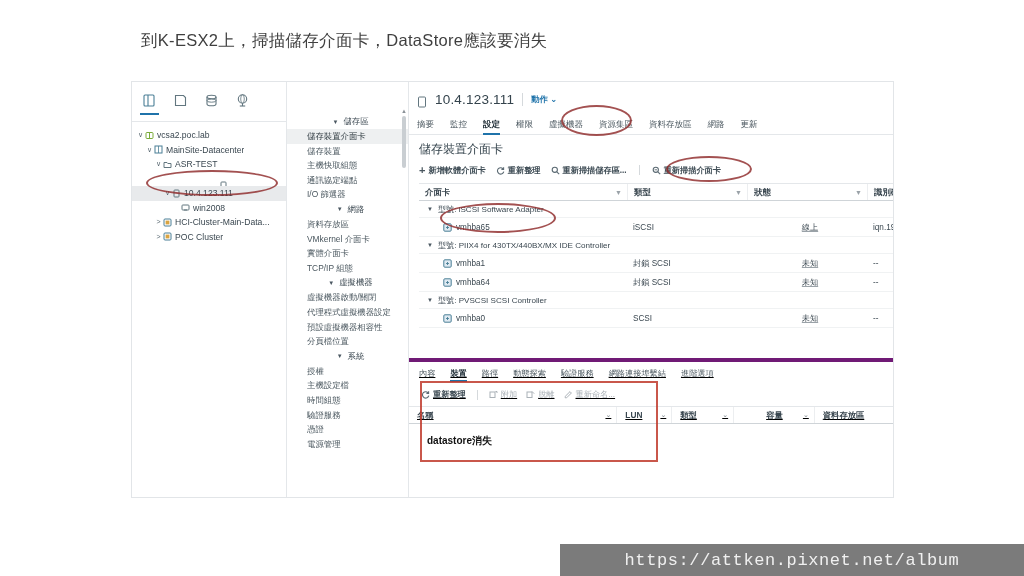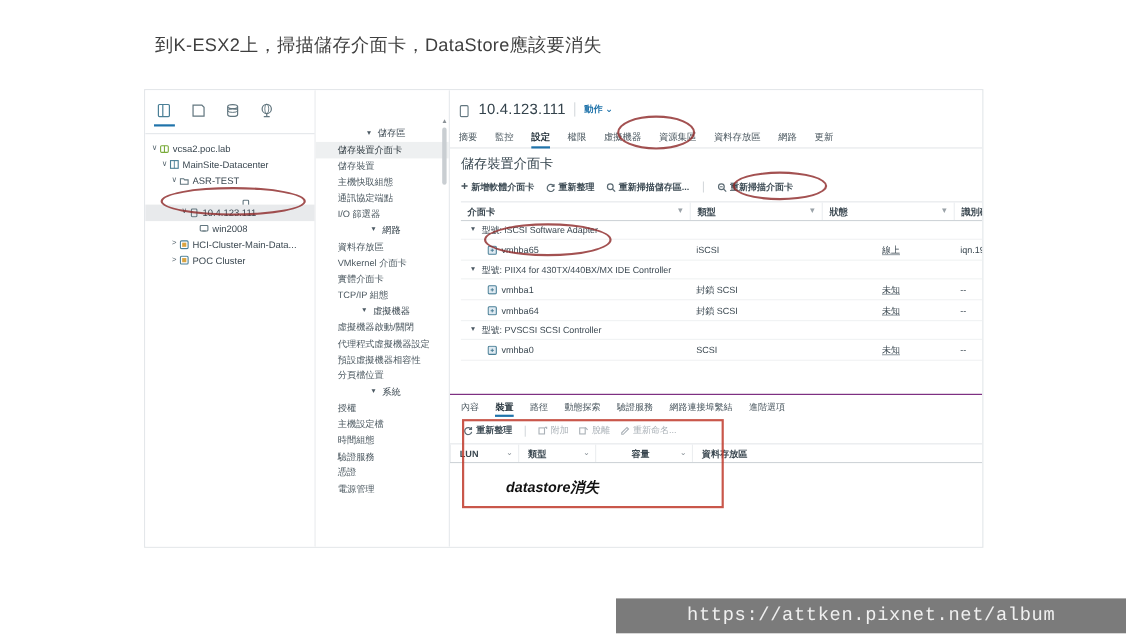--- a/index.html
+++ b/index.html
@@ -91,40 +91,40 @@
   .row{display:flex;align-items:center;height:18px;font-size:8.2px;color:#3a4750;border-bottom:1px solid #f0f2f3;}
   .cell{box-sizing:border-box;padding-left:6px;display:flex;align-items:center;}
   .cell.c1{width:208px;padding-left:24px;gap:4px;}
   .cell.c2{width:120px;}
   .cell.c3{width:120px;justify-content:center;}
   .cell.c4{width:150px;overflow:hidden;white-space:nowrap;}
   .ad-ico{width:9px;height:9px;flex:0 0 9px;}
   .underline{text-decoration:underline;text-decoration-color:#9aa2a8;}
 
   
-  .detail{position:absolute;left:0;right:0;top:276px;border-top:1px solid #701a75;background:#fff;}
+  .detail{position:absolute;left:0;right:0;top:276px;border-top:4px solid #701a75;background:#fff;text-decoration:underline;}
   .dtabs{display:flex;gap:15px;font-size:8.2px;color:#4a575f;padding:4px 0 0 10px;height:16px;align-items:flex-end;position:relative;}
   .dtab{position:relative;padding-bottom:3px;white-space:nowrap;}
   .dtab.active{color:#23313a;font-weight:bold;}
   .dtab.active:after{content:"";position:absolute;left:0;right:0;bottom:0;height:2px;background:#1f73aa;}
   .dtoolbar{display:flex;align-items:center;gap:9px;font-size:8.2px;height:15px;padding:5px 0 0 12px;}
   .dtb{display:flex;align-items:center;gap:3px;color:#3e4c55;font-weight:bold;white-space:nowrap;}
   .dtb.dim{color:#aab1b7;font-weight:normal;}
   .dthead{display:flex;height:16px;align-items:center;border-top:1px solid #e4e7ea;border-bottom:1px solid #cfd4d8;font-size:8.3px;font-weight:bold;color:#3a4750;margin-top:4px;}
   .dth{display:flex;align-items:center;box-sizing:border-box;padding-left:8px;border-left:1px solid #eceef0;height:16px;}
   .dth .cv{margin-left:auto;margin-right:5px;color:#8f979d;font-size:7px;}
   .dth.d1{width:238px;border-left:none;}
   .dth.d2{width:62px;}
   .dth.d3{width:70px;}
   .dth.d4{width:88px;padding-left:32px;}
   .dth.d5{width:90px;}
   .dbody{height:46px;position:relative;}
 
   .anno-text{
-    position:absolute;left:460px;top:434px;font-size:13px;font-weight:bold;color:#111;white-space:nowrap;font-style:italic;
+    position:absolute;left:427px;top:434px;font-size:10px;font-weight:bold;color:#111;white-space:nowrap;
   }
 
   
   .ell{position:absolute;border:2.5px solid #8f2b2b;border-radius:50%;opacity:.82;}
   .redbox{position:absolute;border:2.5px solid #c0392b;opacity:.85;}
 
   .watermark{
     position:absolute;left:560px;top:544px;width:464px;height:32px;background:#7b7b7b;
     display:flex;align-items:center;justify-content:center;
   }
@@ -495,20 +495,24 @@
           <div class="dtb dim">
             <span class="tb-ico" style="color: inherit;">
               <svg xmlns="http://www.w3.org/2000/svg" width="9" height="9" viewBox="0 0 9 9">
                 <path d="M1.2 6.4 6 1.6l1.4 1.4-4.8 4.8H1.2z" fill="none" stroke="currentColor" stroke-width="1"></path>
               </svg>
             </span>
             <span>重新命名...</span>
           </div>
         </div>
       <div class="dthead" id="dthead">
+          <div class="dth d1">
+            <span>名稱</span>
+            <span class="cv">⌄</span>
+          </div>
           <div class="dth d2">
             <span>LUN</span>
             <span class="cv">⌄</span>
           </div>
           <div class="dth d3">
             <span>類型</span>
             <span class="cv">⌄</span>
           </div>
           <div class="dth d4">
             <span>容量</span>

